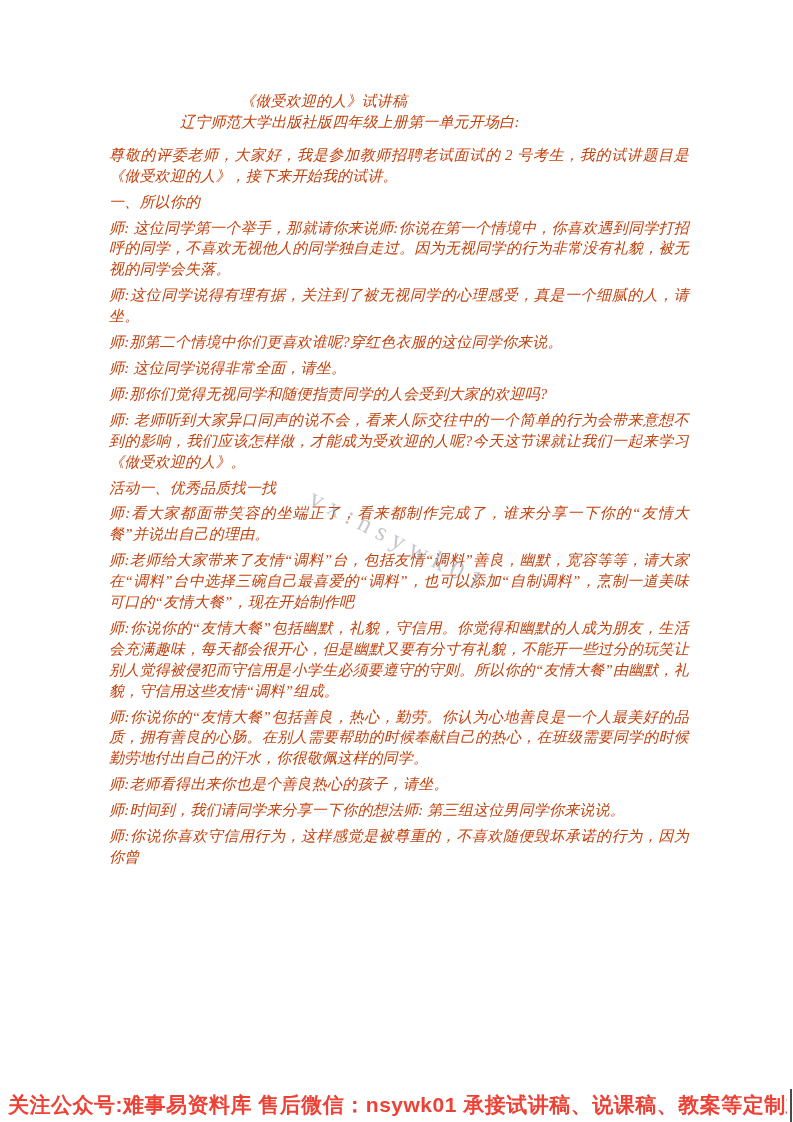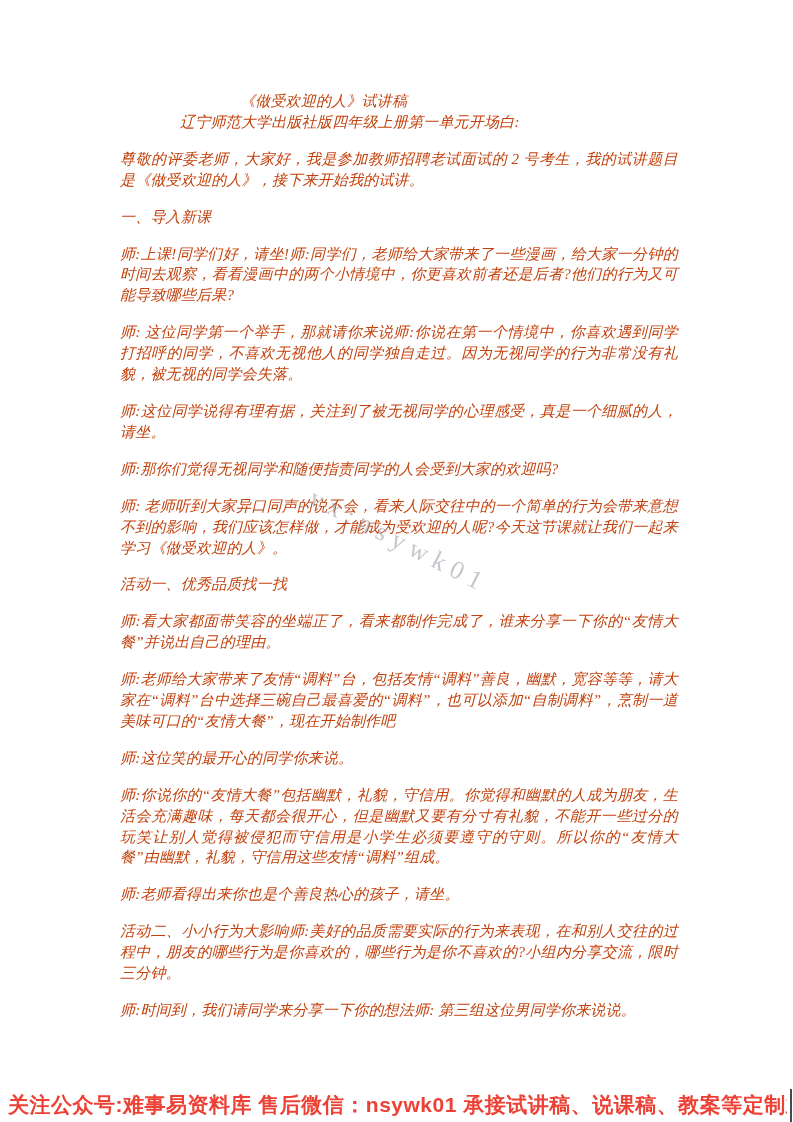--- a/index.html
+++ b/index.html
@@ -26,21 +26,21 @@
     letter-spacing: 0.2px;
     font-style: italic;
   }
   .title {
     margin: 0 0 0 136px;
   }
   .subtitle {
     margin: 0 0 12px 76px;
   }
   .para {
-    margin: 16px;
+    margin: 5px;
     text-align: justify;
     text-justify: inter-ideograph;
   }
   .watermark {
     position: absolute;
     left: 318px;
     top: 483px;
     transform: rotate(27deg);
     transform-origin: left top;
     font-family: "Liberation Serif", "DejaVu Serif", serif;
@@ -73,34 +73,35 @@
 </style>
 </head>
 <body>
 
 <div class="page">
   <div class="content">
     <p class="title">《做受欢迎的人》试讲稿</p>
     <p class="subtitle">辽宁师范大学出版社版四年级上册第一单元开场白:</p>
     <div>
         <p class="para">尊敬的评委老师，大家好，我是参加教师招聘老试面试的 2 号考生，我的试讲题目是《做受欢迎的人》，接下来开始我的试讲。</p>
-        <p class="para">一、导入新课</p>
-        <p class="para">师:上课!同学们好，请坐!师:同学们，老师给大家带来了一些漫画，给大家一分钟的时间去观察，看看漫画中的两个小情境中，你更喜欢前者还是后者?他们的行为又可能导致哪些后果?</p>
+        <p class="para">一、所以你的</p>
         <p class="para">师: 这位同学第一个举手，那就请你来说师:你说在第一个情境中，你喜欢遇到同学打招呼的同学，不喜欢无视他人的同学独自走过。因为无视同学的行为非常没有礼貌，被无视的同学会失落。</p>
         <p class="para">师:这位同学说得有理有据，关注到了被无视同学的心理感受，真是一个细腻的人，请坐。</p>
+        <p class="para">师:那第二个情境中你们更喜欢谁呢?穿红色衣服的这位同学你来说。</p>
+        <p class="para">师: 这位同学说得非常全面，请坐。</p>
         <p class="para">师:那你们觉得无视同学和随便指责同学的人会受到大家的欢迎吗?</p>
         <p class="para">师: 老师听到大家异口同声的说不会，看来人际交往中的一个简单的行为会带来意想不到的影响，我们应该怎样做，才能成为受欢迎的人呢?今天这节课就让我们一起来学习《做受欢迎的人》。</p>
         <p class="para">活动一、优秀品质找一找</p>
         <p class="para">师:看大家都面带笑容的坐端正了，看来都制作完成了，谁来分享一下你的“友情大餐”并说出自己的理由。</p>
         <p class="para">师:老师给大家带来了友情“调料”台，包括友情“调料”善良，幽默，宽容等等，请大家在“调料”台中选择三碗自己最喜爱的“调料”，也可以添加“自制调料”，烹制一道美味可口的“友情大餐”，现在开始制作吧</p>
-        <p class="para">师:这位笑的最开心的同学你来说。</p>
         <p class="para">师:你说你的“友情大餐”包括幽默，礼貌，守信用。你觉得和幽默的人成为朋友，生活会充满趣味，每天都会很开心，但是幽默又要有分寸有礼貌，不能开一些过分的玩笑让别人觉得被侵犯而守信用是小学生必须要遵守的守则。所以你的“友情大餐”由幽默，礼貌，守信用这些友情“调料”组成。</p>
+        <p class="para">师:你说你的“友情大餐”包括善良，热心，勤劳。你认为心地善良是一个人最美好的品质，拥有善良的心肠。在别人需要帮助的时候奉献自己的热心，在班级需要同学的时候勤劳地付出自己的汗水，你很敬佩这样的同学。</p>
         <p class="para">师:老师看得出来你也是个善良热心的孩子，请坐。</p>
-        <p class="para">活动二、小小行为大影响师:美好的品质需要实际的行为来表现，在和别人交往的过程中，朋友的哪些行为是你喜欢的，哪些行为是你不喜欢的?小组内分享交流，限时三分钟。</p>
         <p class="para">师:时间到，我们请同学来分享一下你的想法师: 第三组这位男同学你来说说。</p>
+        <p class="para">师:你说你喜欢守信用行为，这样感觉是被尊重的，不喜欢随便毁坏承诺的行为，因为你曾</p>
       </div>
   </div>
 
   <div class="watermark">vx:nsywk01</div>
 
   <div class="footer">
     <span style="color: rgb(238, 65, 53);">关注公众号:难事易资料库  售后微信：nsywk01  承接试讲稿、说课稿、教案等定制业务</span>
   </div>
 
   <div class="edge-line"></div>

